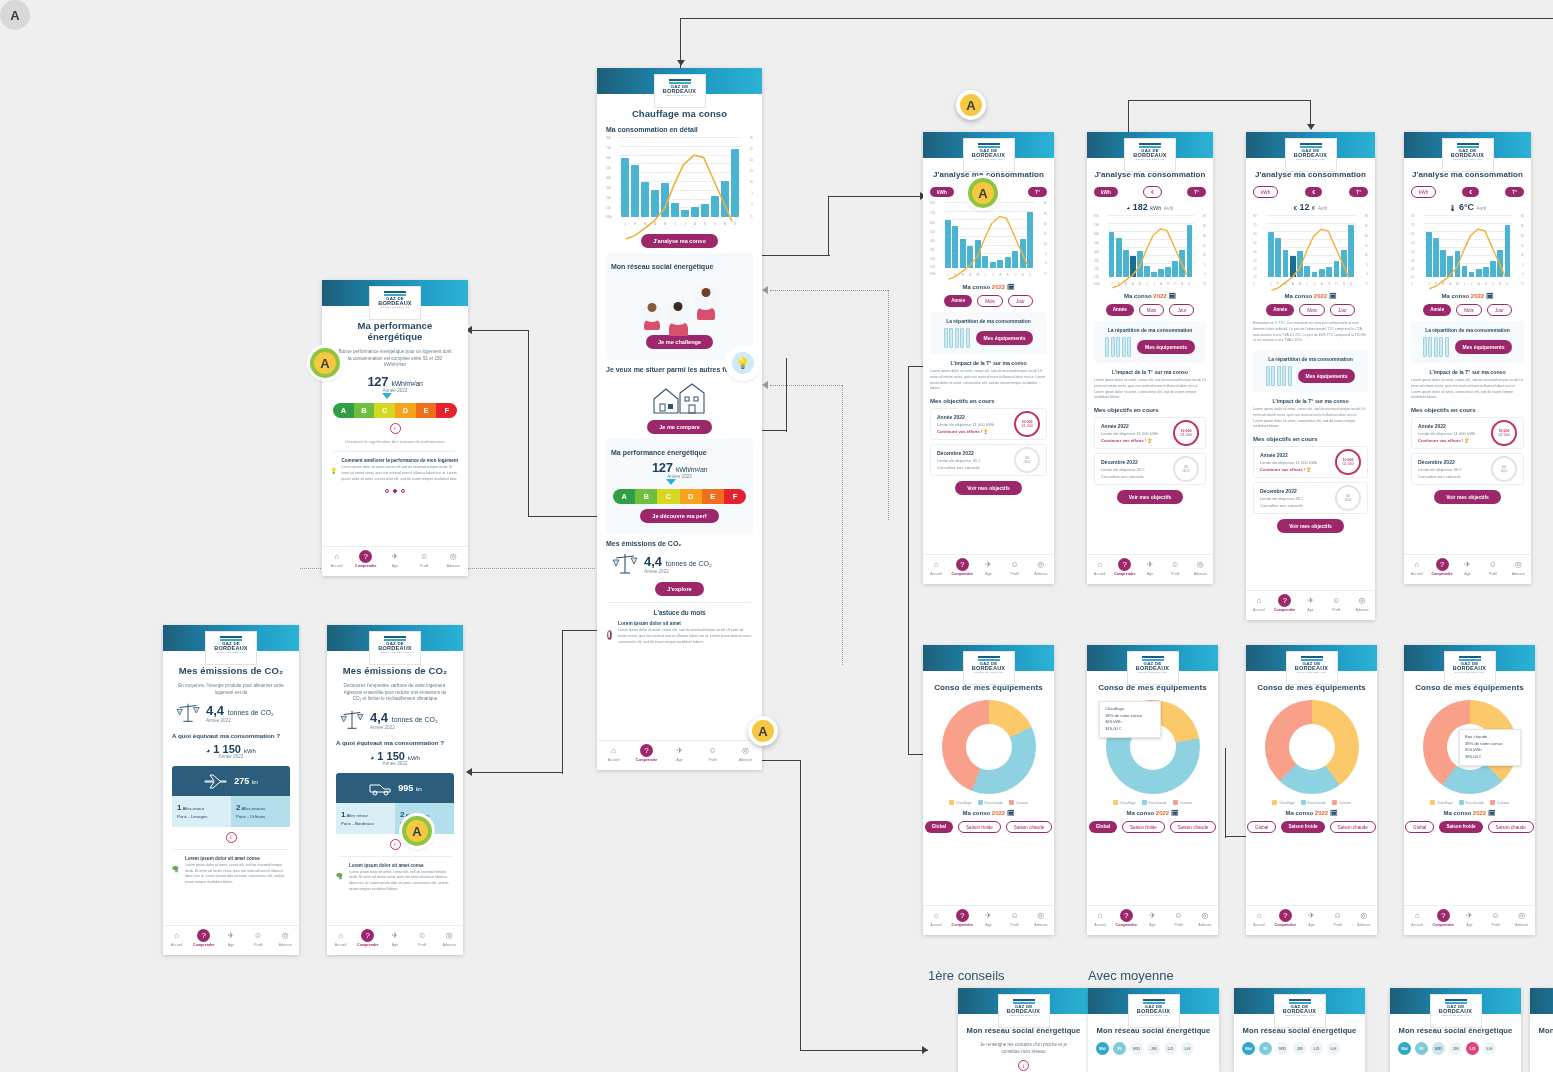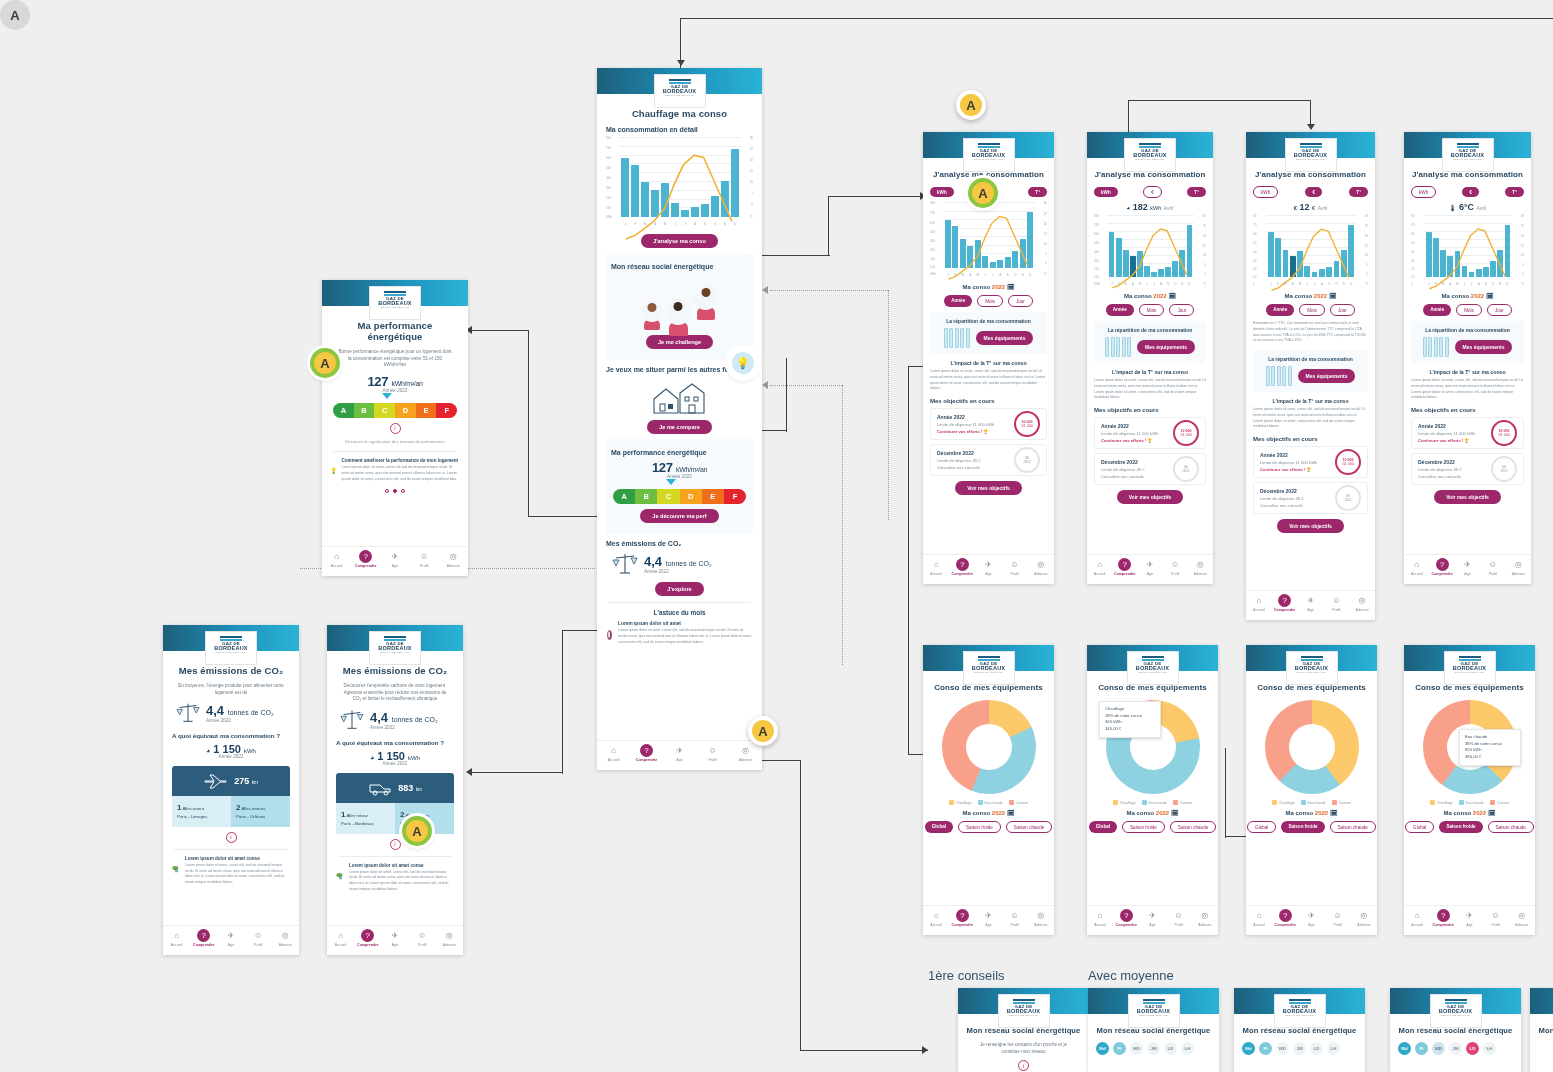--- a/index.html
+++ b/index.html
@@ -623,21 +623,21 @@
         </div>
         <div class="yr">Année 2022</div>
       </div>
       <div style="margin-top:7px;">
         <div class="eqbox">
           <svg width="24" height="16" viewBox="0 0 24 16">
             <path d="M2 10 L2 5 L12 5 L16 9 L22 9 L22 12 L2 12 Z" fill="none" stroke="#fff" stroke-width="1"></path>
             <circle cx="7" cy="13" r="2" fill="none" stroke="#fff" stroke-width="1"></circle>
             <circle cx="18" cy="13" r="2" fill="none" stroke="#fff" stroke-width="1"></circle>
           </svg>
-          <span class="v"><span>883</span> <small>km</small></span>
+          <span class="v"><span>995</span> <small>km</small></span>
         </div>
         <div class="eqrow">
           <div><b>1</b> <span>Aller retour</span><br><span>Paris - Bordeaux</span></div>
           <div><b>2</b> <span>Aller-retours</span><br><span>Paris - Tours</span></div>
         </div>
       </div>
       <div class="infoc">i</div>
       <div class="hr"></div>
       <div style="display:flex;gap:5px;">
         <svg width="26" height="26" viewBox="0 0 26 26">

